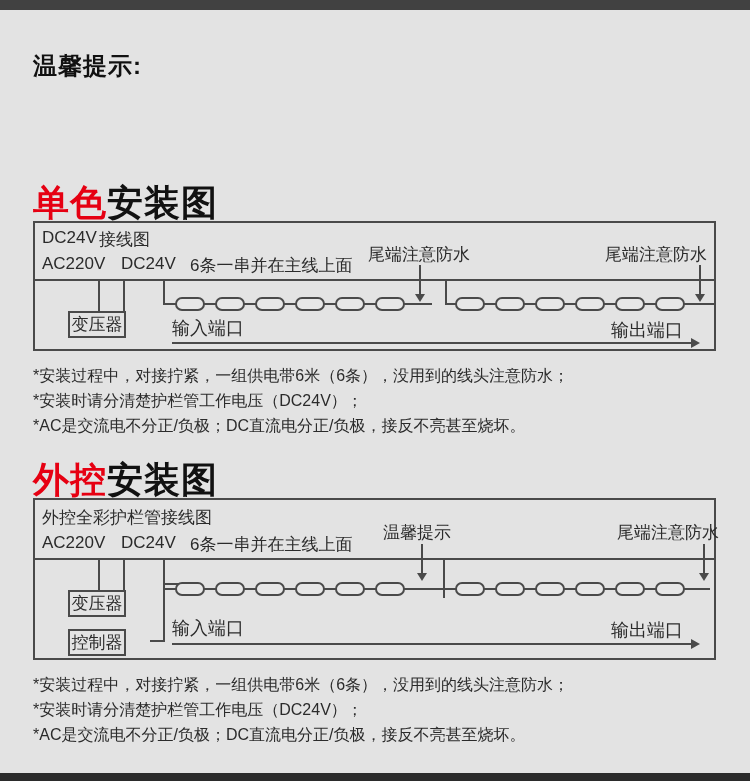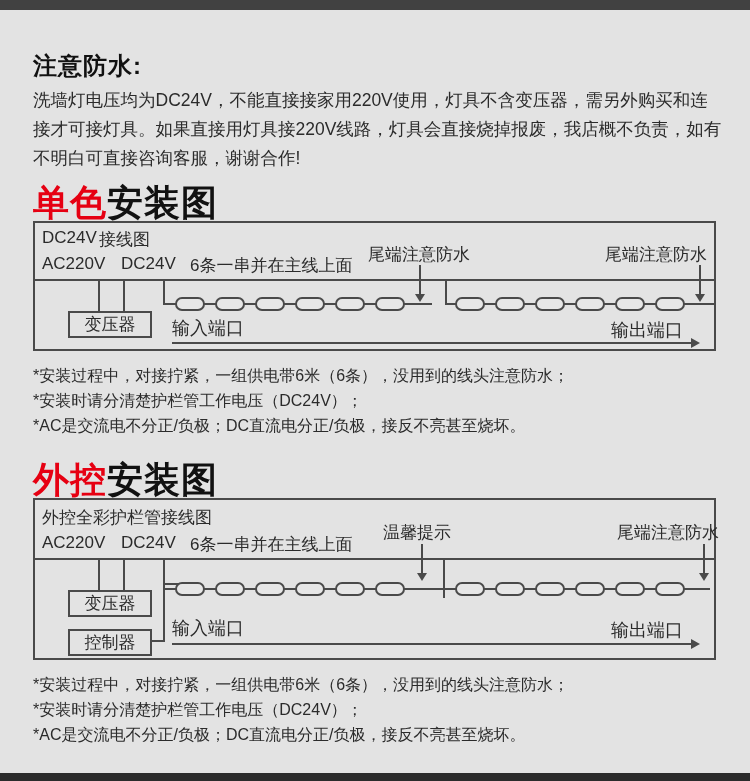--- a/index.html
+++ b/index.html
@@ -30,40 +30,39 @@
   .vline { position:absolute; width:2px; background:#4a4a4a; }
 
   .tri-down { position:absolute; width:0; height:0;
     border-left:5px solid transparent; border-right:5px solid transparent;
     border-top:8px solid #4a4a4a; }
   .tri-right { position:absolute; width:0; height:0;
     border-top:5px solid transparent; border-bottom:5px solid transparent;
     border-left:9px solid #4a4a4a; }
 
   .comp-box {
-    position:absolute; width:84px; height:27px; border:2px solid #4a4a4a;
+    position:absolute; width:58px; height:27px; border:2px solid #4a4a4a;
     background:#e3e3e3; display:flex; align-items:center; justify-content:center;
     font-size:17px; color:#2b2b2b;
   }
   .chain { position:absolute; display:flex; gap:10px; }
   .capsule {
     width:30px; height:14px; border:2px solid #4a4a4a;
     border-radius:8px; background:#e7e7e7;
   }
   .notes { position:absolute; left:33px; width:700px; font-size:16px; line-height:25px; color:#2b2b2b; }
 </style>
 </head>
 <body>
 
 <div class="page">
 
   <div class="top-bar"></div>
 
-  <div class="tips-title">注意防水:</div>
-  <div class="tips-body">洗墙灯电压均为DC24V，不能直接接家用220V使用，灯具不含变压器，需另外购买和连接才可接灯具。如果直接用灯具接220V线路，灯具会直接烧掉报废，我店概不负责，如有不明白可直接咨询客服，谢谢合作!</div>
+  <div class="tips-title">温馨提示:</div>
 
   <div class="section-heading" style="top:179px;">
     <span class="red">单色</span><span>安装图</span>
   </div>
 
   <div class="diagram" style="top:221px; height:130px;">
 
     <div class="d-text" style="left:7px; top:5px;">DC24V</div>
     <div class="d-text" style="left:64px; top:5px;">接线图</div>
     <div class="d-text" style="left:7px; top:31px;">AC220V</div>

